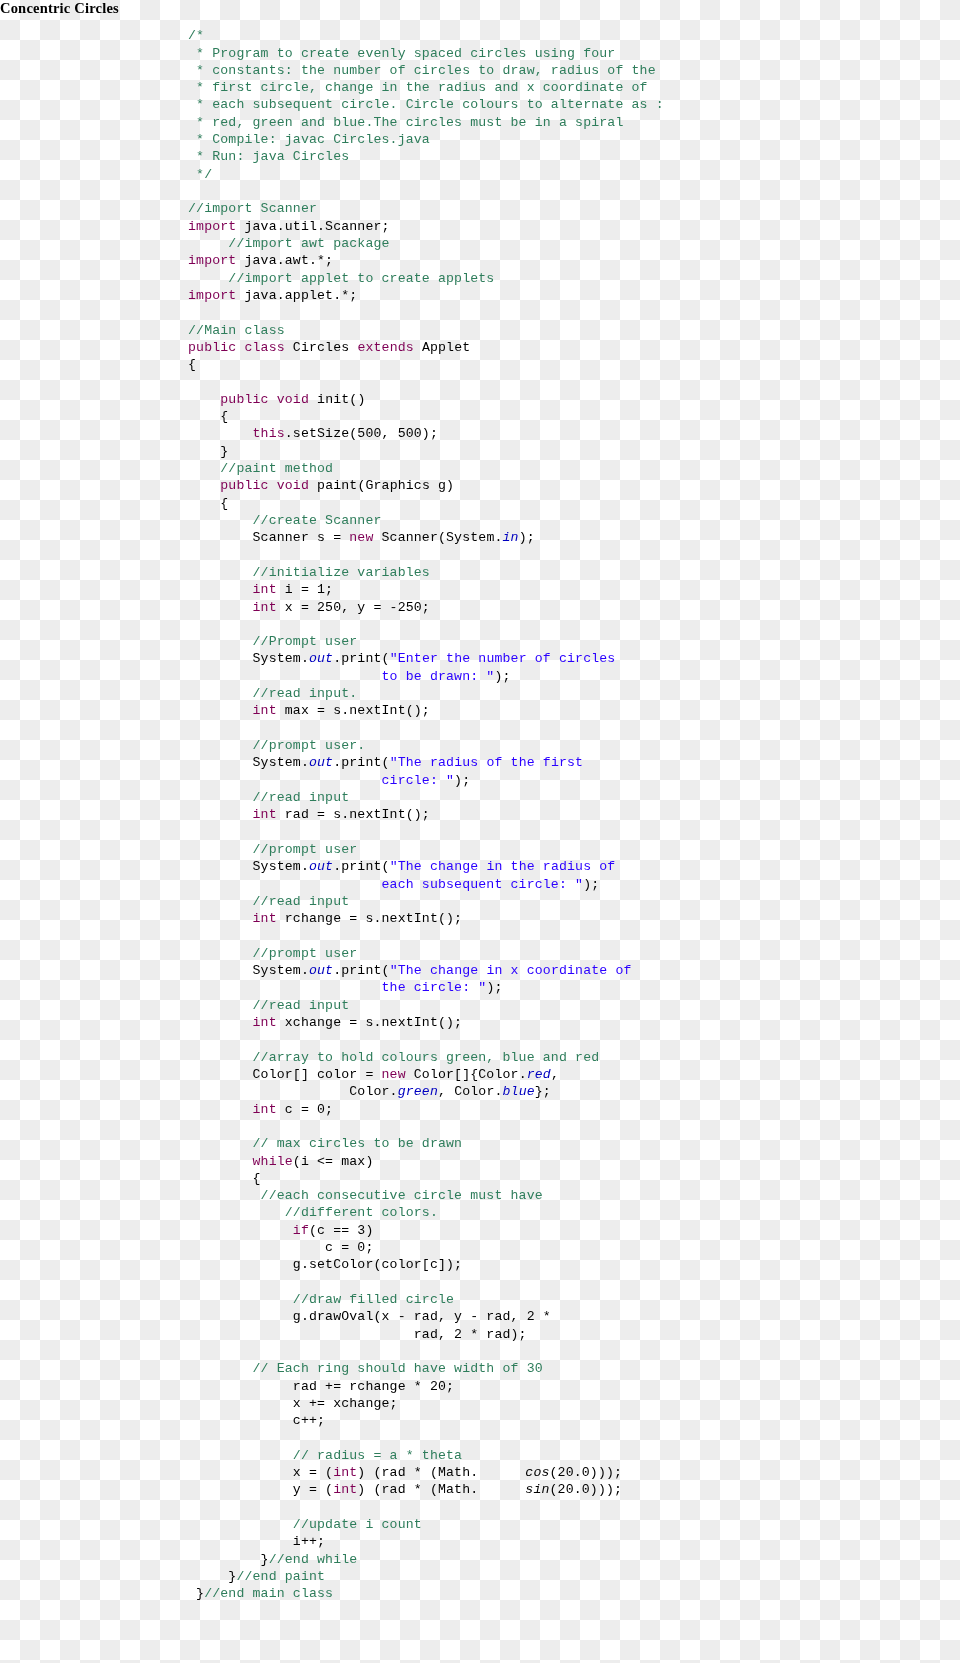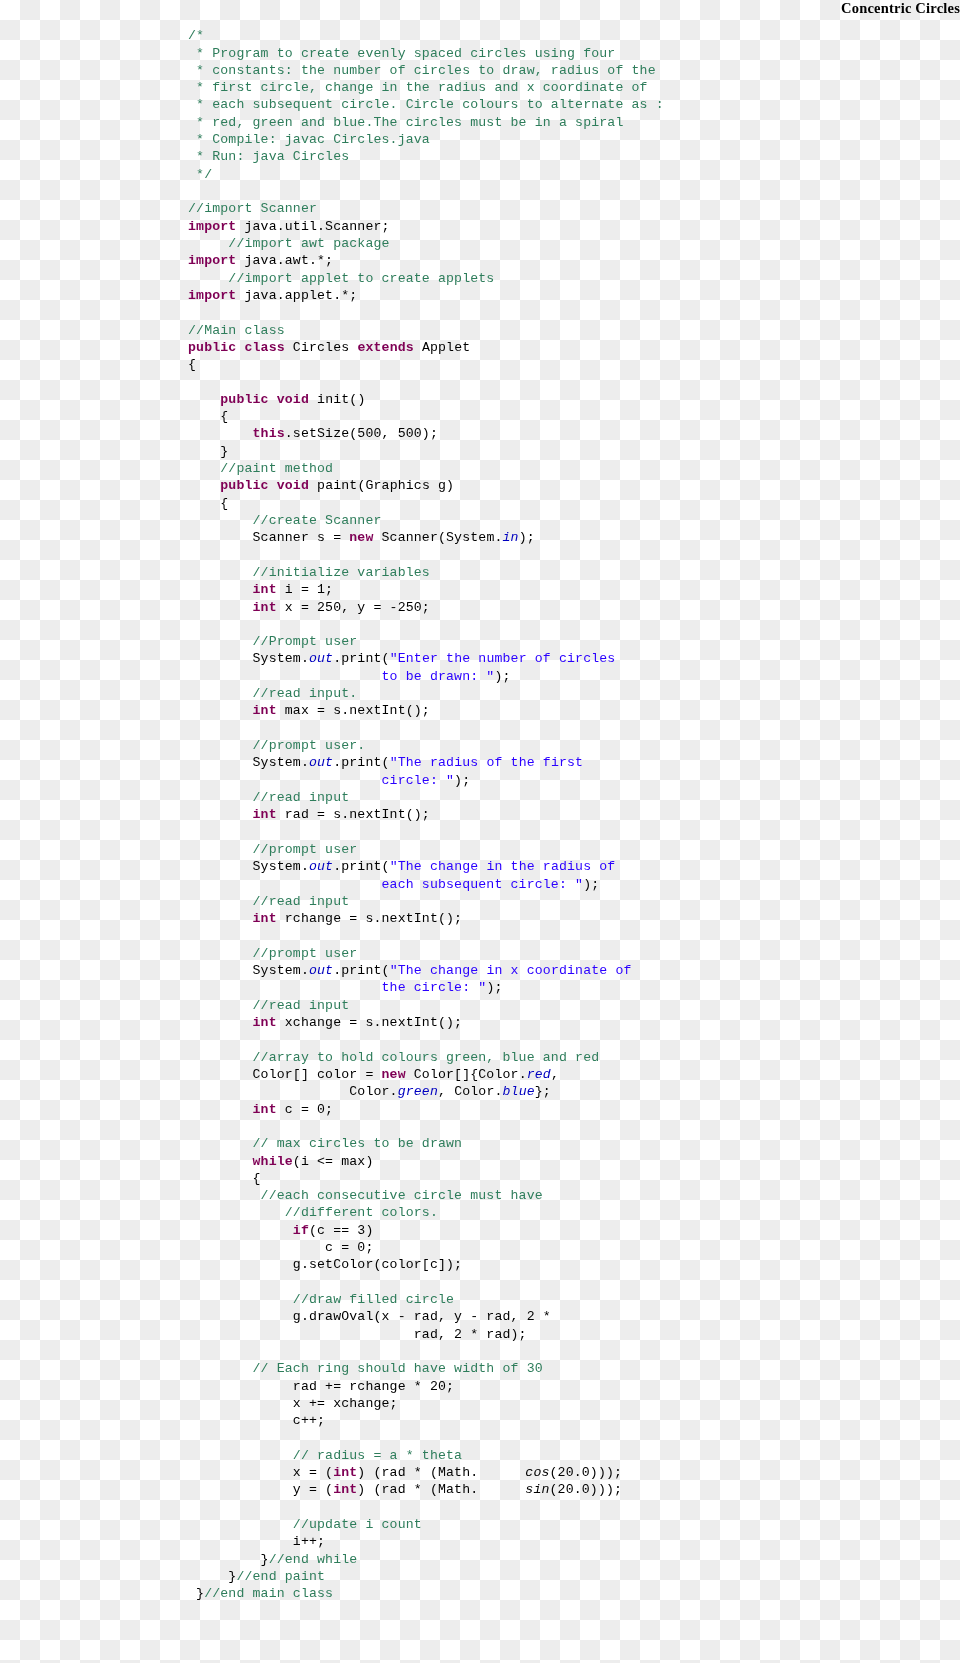--- a/index.html
+++ b/index.html
@@ -18,21 +18,21 @@
       linear-gradient(45deg, #ededed 25%, transparent 25%, transparent 75%, #ededed 75%),
       linear-gradient(45deg, #ededed 25%, transparent 25%, transparent 75%, #ededed 75%);
     background-size: 40px 40px;
     background-position: 0 0, 20px 20px;
   }
   #doc-title {
     position: absolute;
     top: 0px;
     left: 0;
     width: 960px;
-    text-align: right;
+    text-align: left;
     font-family: "Liberation Serif", "DejaVu Serif", serif;
     font-weight: bold;
     font-size: 14.5px;
     line-height: 17px;
     color: #000000;
     letter-spacing: 0.2px;
   }
   #code {
     position: absolute;
     top: 14px;
@@ -40,21 +40,21 @@
     width: 760px;
     font-family: "Liberation Mono", "DejaVu Sans Mono", monospace;
     font-size: 13.2px;
     line-height: 17.32px;
     color: #000000;
     white-space: pre;
     letter-spacing: 0.15px;
   }
   .ln { display: block; height: 17.32px; }
   .cm { color: #2e7d5b; }
-  .kw { color: #7f0055; font-weight: bold; }
+  .kw { color: #7f0055; font-weight: normal; }
   .st { color: #2a00ff; }
   .fl { color: #0000c0; font-style: italic; }
   .mt { color: #000000; font-style: italic; margin-left: 47px; }
 </style>
 </head>
 <body>
 
 <div id="page">
 
   <div id="doc-title">Concentric Circles</div>

